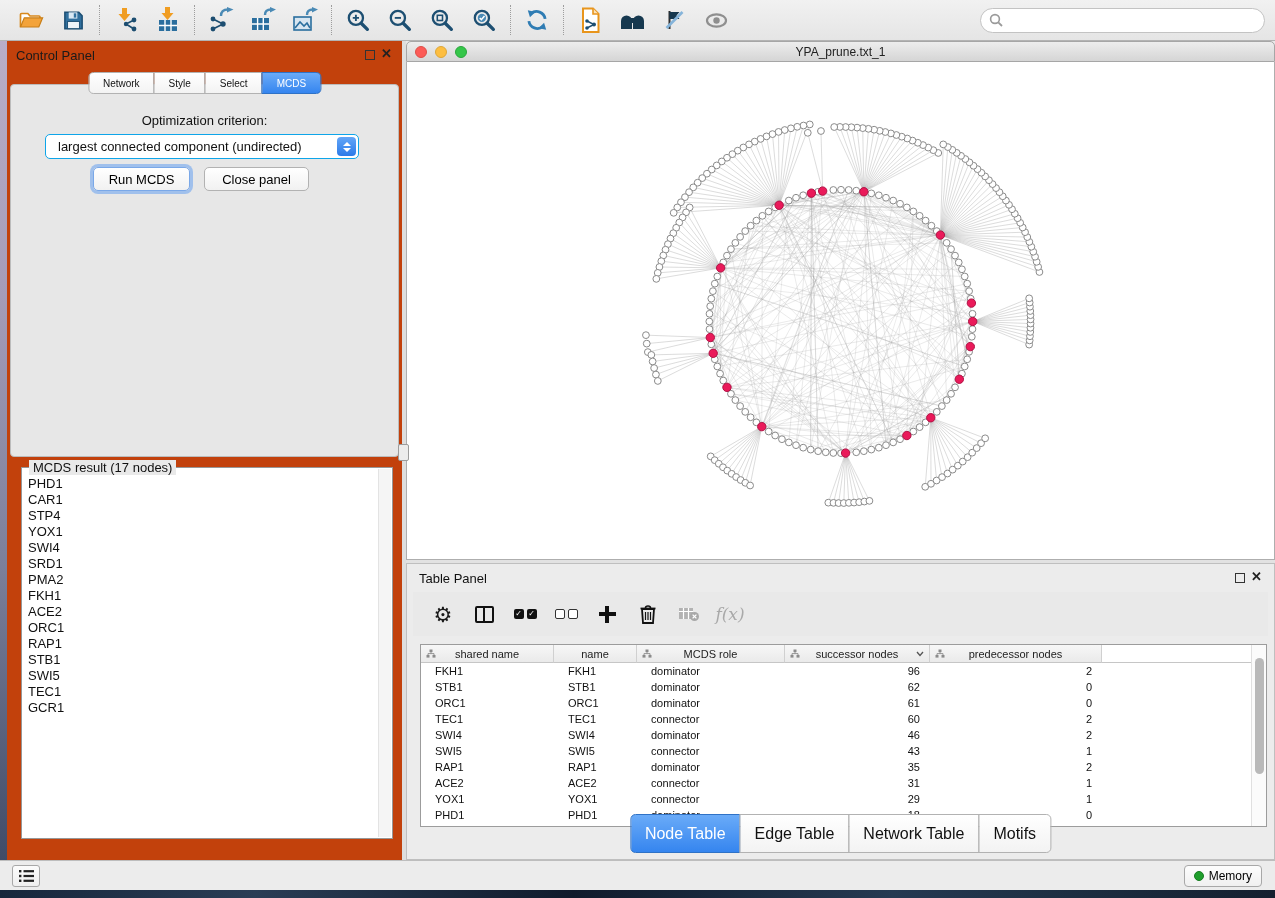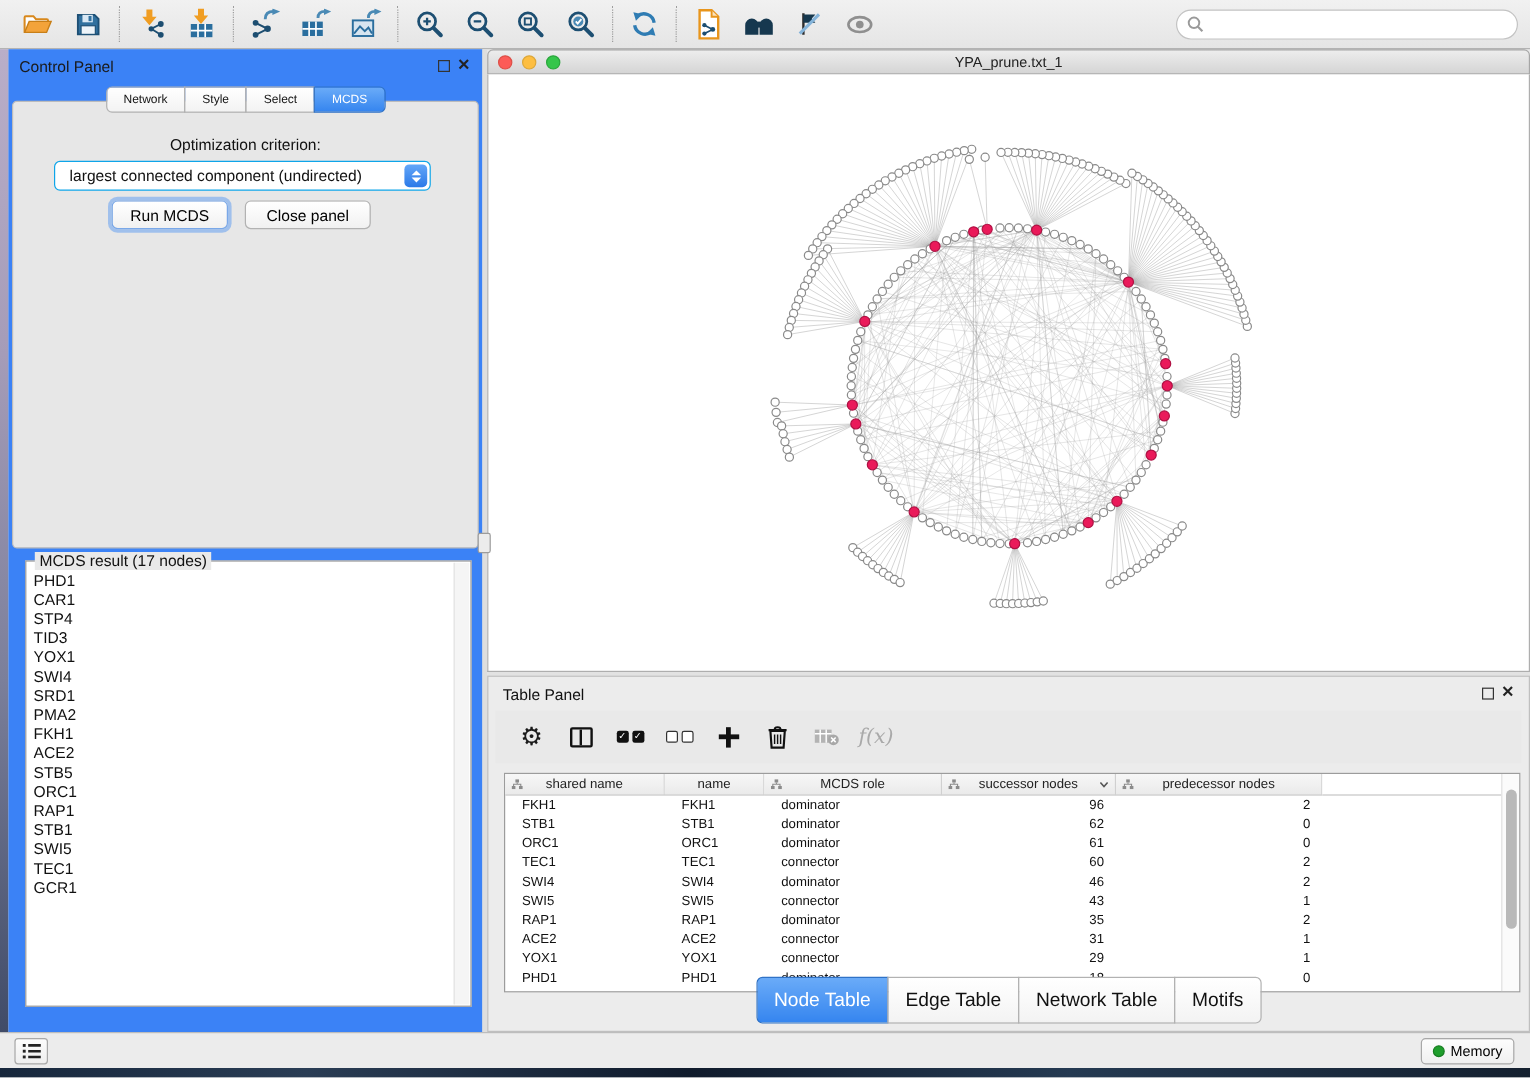--- a/index.html
+++ b/index.html
@@ -20,21 +20,21 @@
   .search-glyph { position:absolute; left:9px; top:5px; }
 
   
   .wall-left { position:absolute; left:0; top:41px; width:7px; height:849px;
                background:linear-gradient(#b9aec8, #a59cb8 30%, #7b7f9a 62%, #3a4662 100%); }
   .wall-bottom { position:absolute; left:0; top:890px; width:1275px; height:8px;
                  background:linear-gradient(90deg,#17273c,#2a3d55 20%,#101b2c 45%,#253a52 70%,#14202f); }
 
   
   .control-panel { position:absolute; left:7px; top:41px; width:395px; height:819px;
-                   background:#3b82f6; }
+                   background:#c2410c; }
   .cp-title { position:absolute; left:9px; top:7px; font-size:13px; color:#1a1a1a; }
   .panel-float { position:absolute; top:9px; width:10px; height:10px; border:1.5px solid #333; }
   .panel-close { position:absolute; top:5px; font-size:13px; font-weight:bold; color:#222; }
   .cp-float { right:27px; } .cp-close { right:10px; }
 
   .tab-pane { position:absolute; left:3px; top:43px; width:389px; height:373px;
               background:#e7e7e7; border:1px solid #bcbcbc; border-radius:4px; }
   .seg-group { display:inline-flex; }
   .seg { height:22px; padding:0 14px; font-size:10px; font-family:"Liberation Sans",sans-serif;
          background:linear-gradient(#ffffff,#f3f3f3); border:1px solid #b2b2b2; margin-left:-1px;
@@ -319,28 +319,26 @@
     </div>
     <button class="btn btn-run">Run MCDS</button>
     <button class="btn btn-closep">Close panel</button>
 
     <div class="mcds-box">
       <div class="mcds-legend">MCDS result (17 nodes)</div>
       <ul class="mcds-list">
           <li>PHD1</li>
           <li>CAR1</li>
           <li>STP4</li>
-          <li>TID3</li>
           <li>YOX1</li>
           <li>SWI4</li>
           <li>SRD1</li>
           <li>PMA2</li>
           <li>FKH1</li>
           <li>ACE2</li>
-          <li>STB5</li>
           <li>ORC1</li>
           <li>RAP1</li>
           <li>STB1</li>
           <li>SWI5</li>
           <li>TEC1</li>
           <li>GCR1</li>
         </ul>
       <div class="mcds-scroll"></div>
     </div>
   </div>

